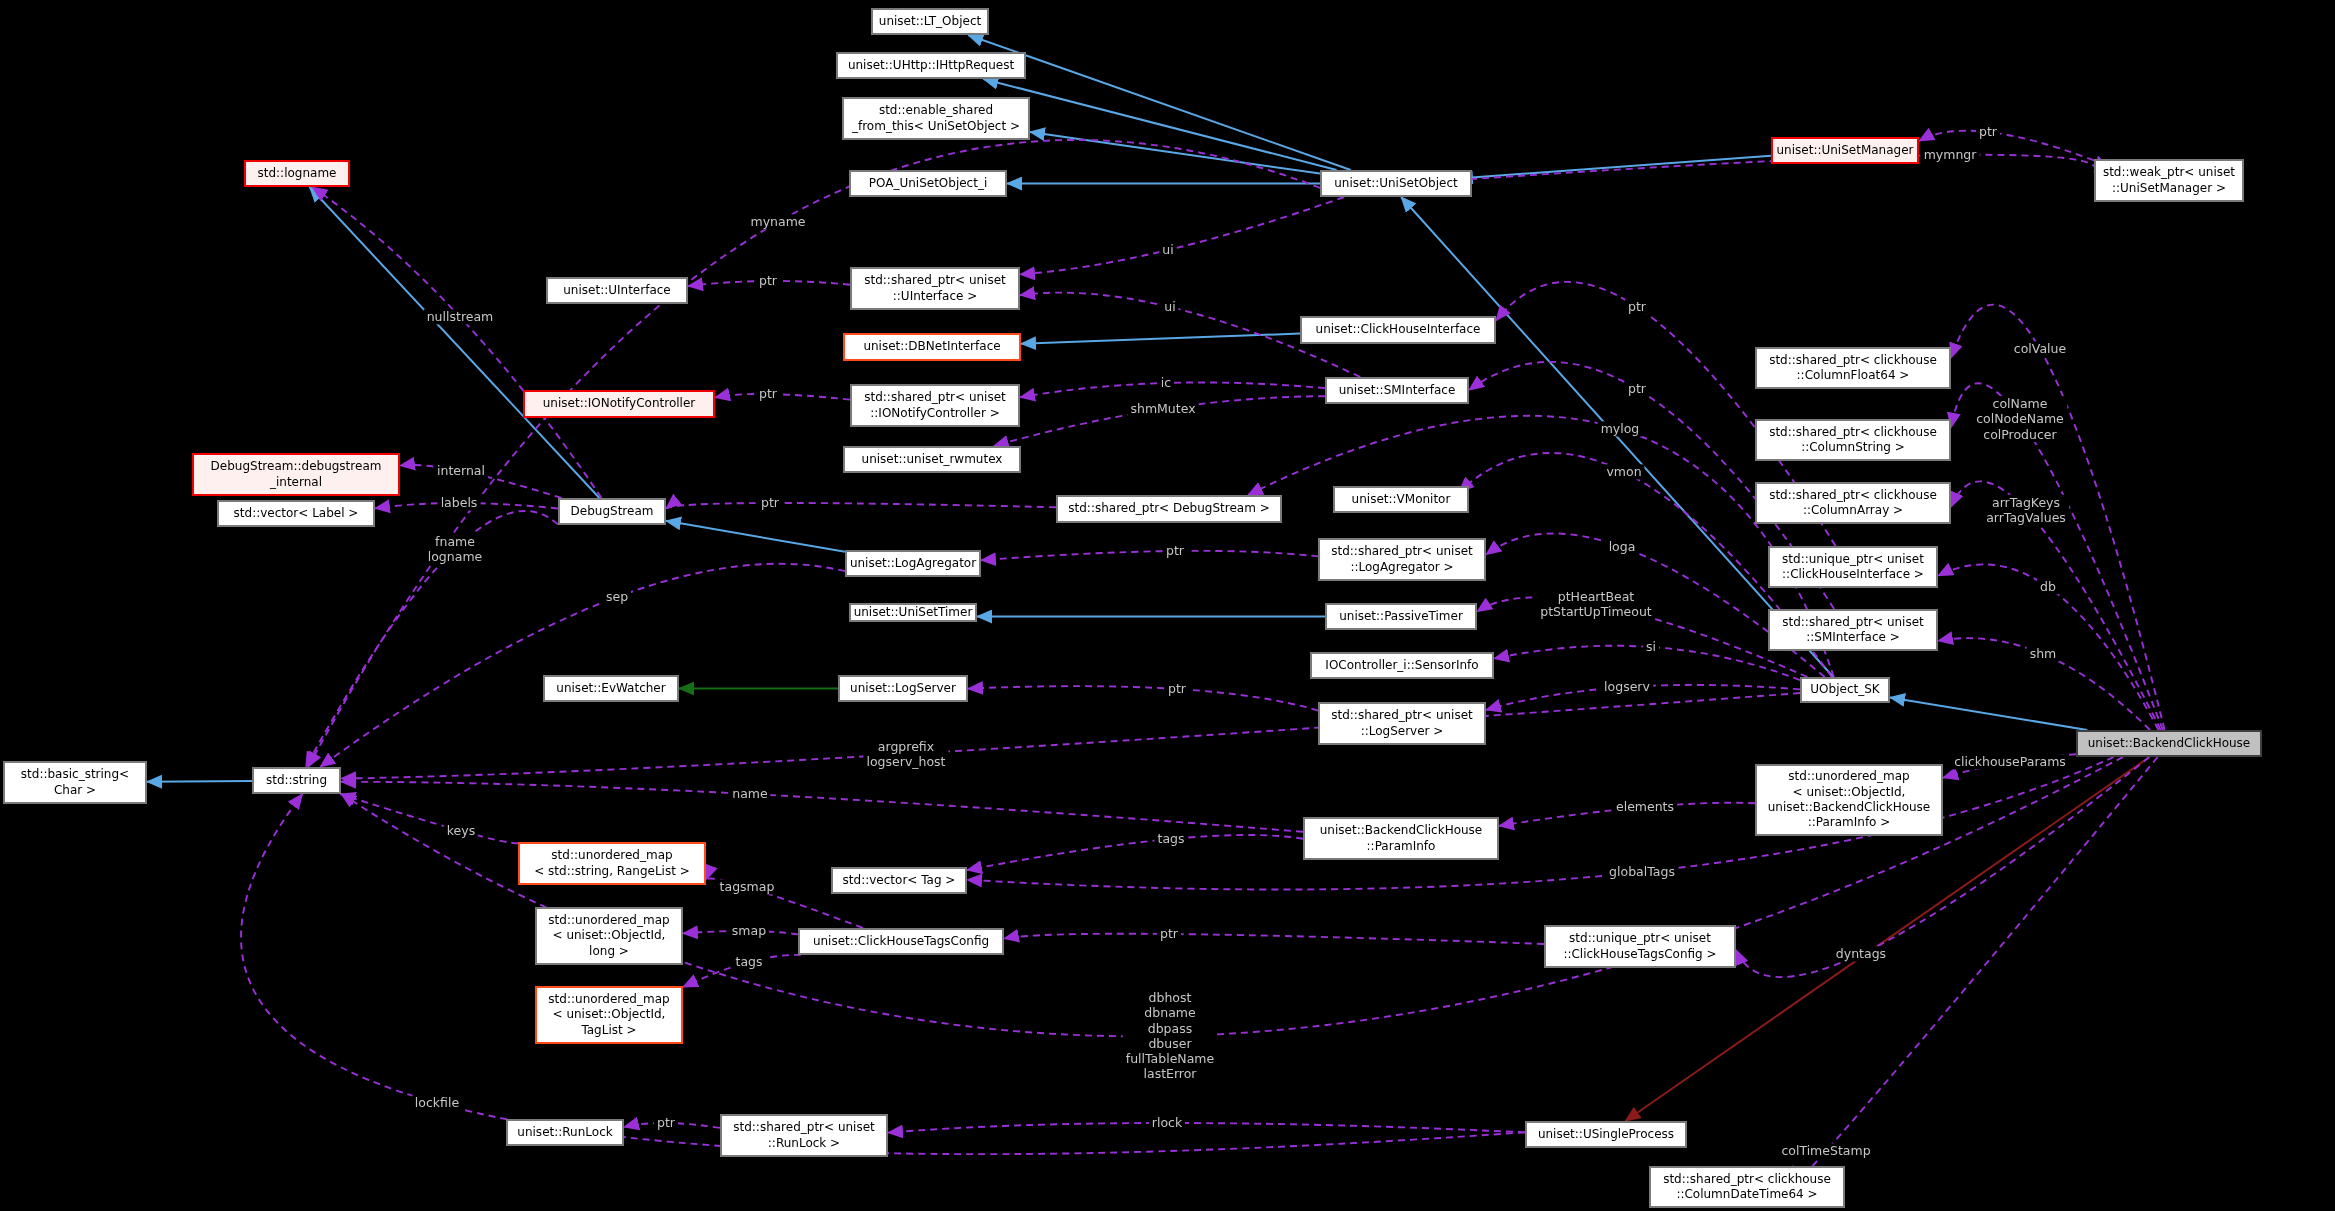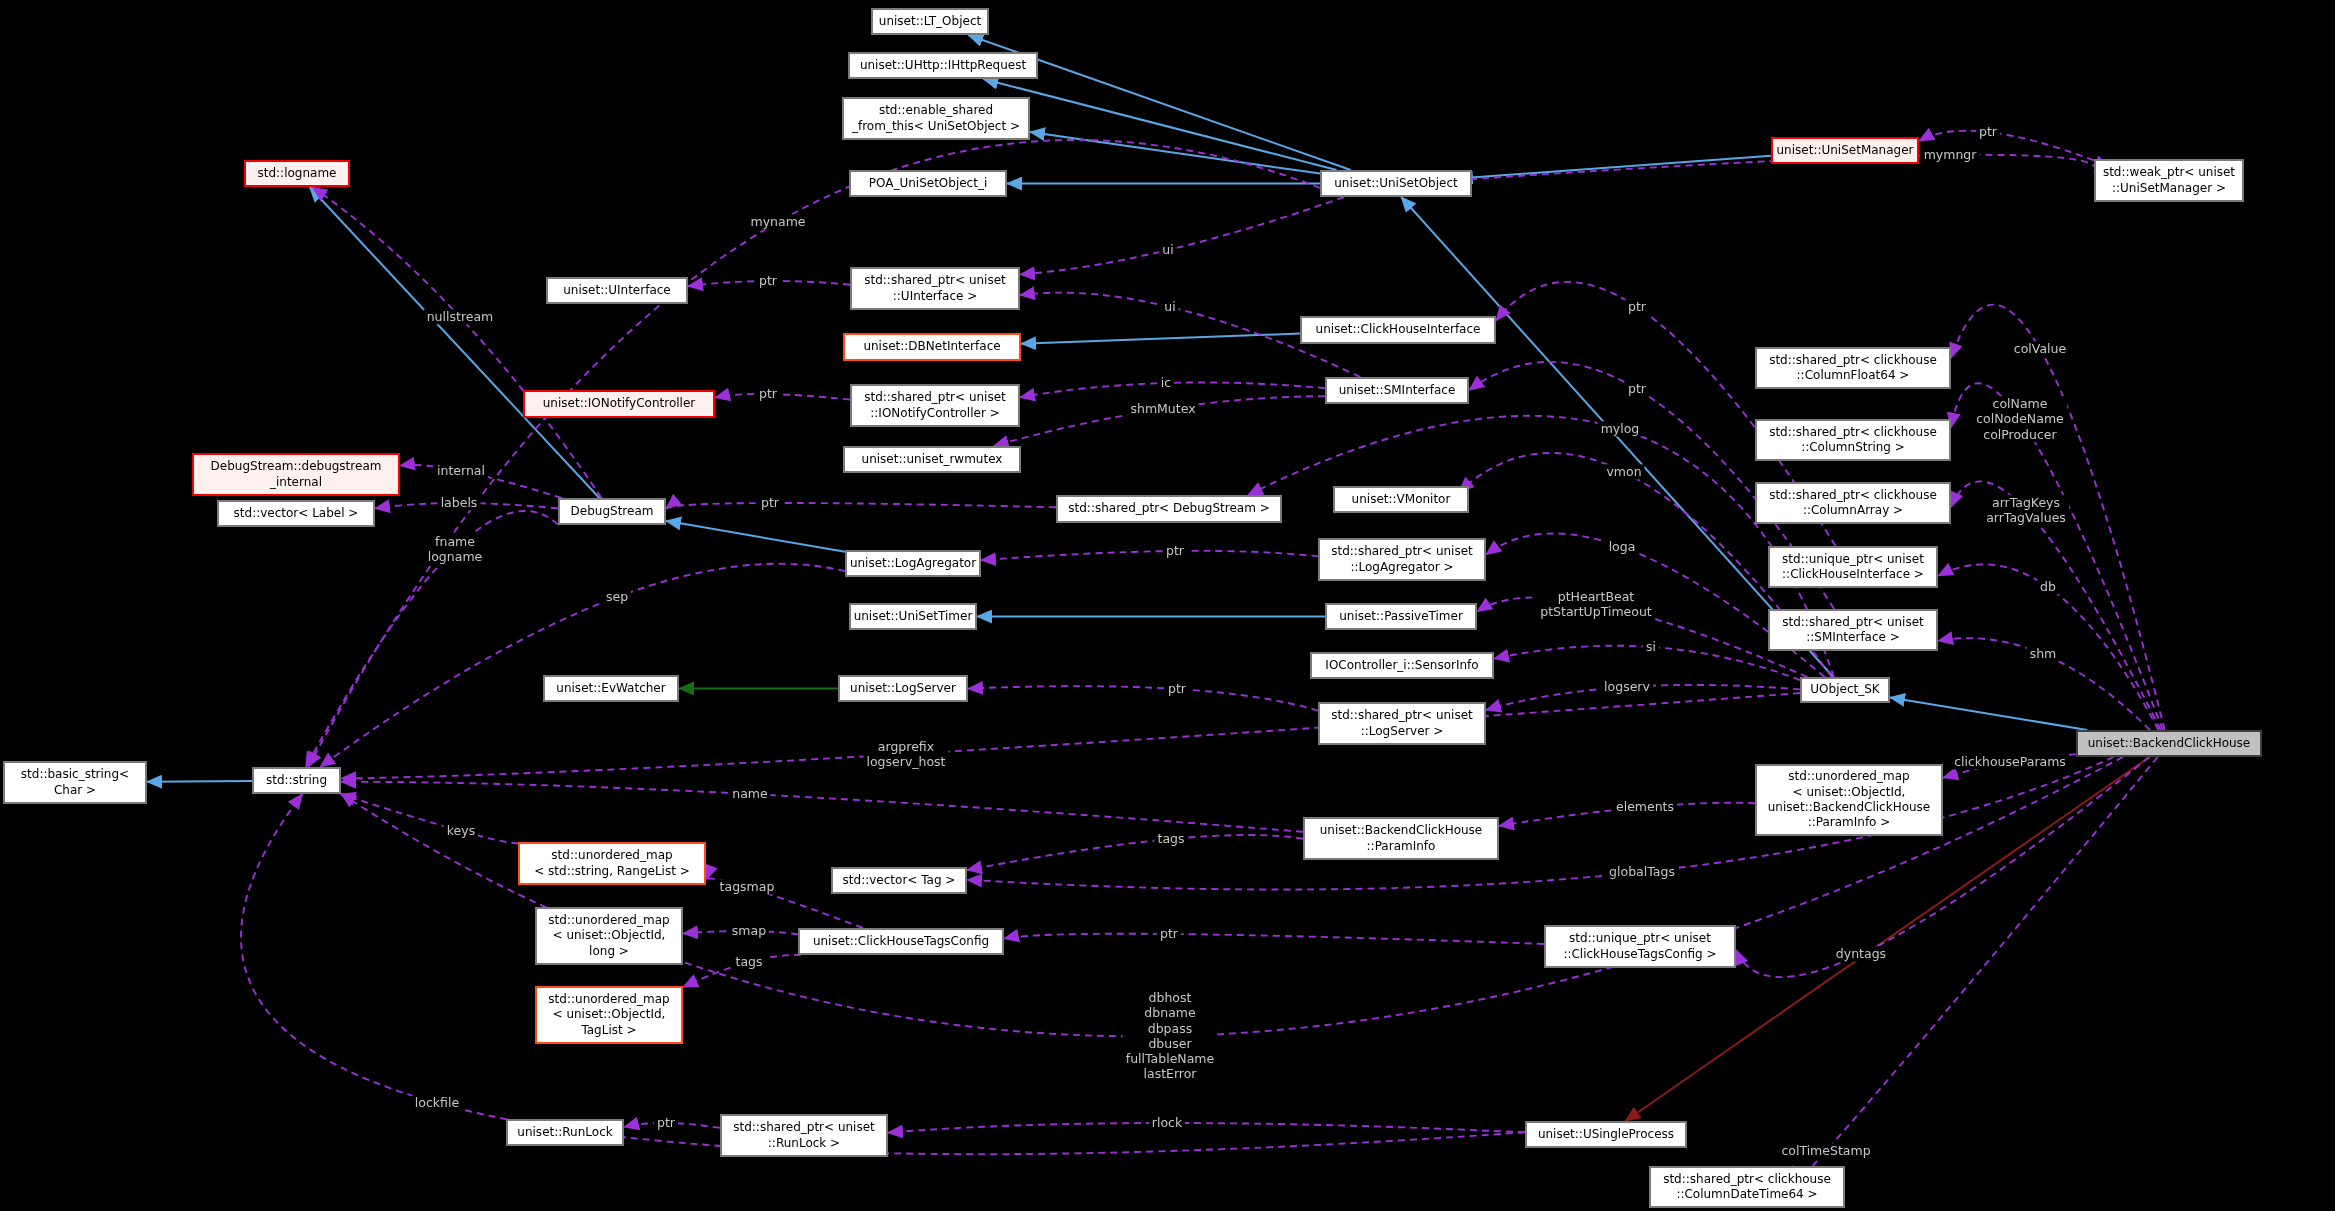--- a/index.html
+++ b/index.html
@@ -161,21 +161,21 @@
 dbname
 dbpass
 dbuser
 fullTableName
 lastError</div>
     <div class="edge-label" style="left: 437px; top: 1103px;">lockfile</div>
     <div class="edge-label" style="left: 666px; top: 1123px;">ptr</div>
     <div class="edge-label" style="left: 1167px; top: 1123px;">rlock</div>
     <div class="edge-label" style="left: 1826px; top: 1151px;">colTimeStamp</div>
     <div class="node normal" style="left: 871px; top: 8px; width: 118px; height: 27px;">uniset::LT_Object</div>
-    <div class="node normal" style="left: 836px; top: 52px; width: 190px; height: 27px; margin-left: 12px;">uniset::UHttp::IHttpRequest</div>
+    <div class="node normal" style="left: 836px; top: 52px; width: 190px; height: 27px;">uniset::UHttp::IHttpRequest</div>
     <div class="node normal" style="left: 842px; top: 97px; width: 188px; height: 43px;">std::enable_shared
 _from_this&lt; UniSetObject &gt;</div>
     <div class="node normal" style="left: 849px; top: 170px; width: 158px; height: 27px;">POA_UniSetObject_i</div>
     <div class="node normal" style="left: 1320px; top: 170px; width: 152px; height: 27px;">uniset::UniSetObject</div>
     <div class="node red" style="left: 1771px; top: 137px; width: 148px; height: 27px;">uniset::UniSetManager</div>
     <div class="node normal" style="left: 2094px; top: 159px; width: 150px; height: 43px;">std::weak_ptr&lt; uniset
 ::UniSetManager &gt;</div>
     <div class="node red" style="left: 244px; top: 160px; width: 106px; height: 27px;">std::logname</div>
     <div class="node normal" style="left: 546px; top: 277px; width: 142px; height: 27px;">uniset::UInterface</div>
     <div class="node normal" style="left: 850px; top: 267px; width: 170px; height: 43px;">std::shared_ptr&lt; uniset
@@ -189,21 +189,21 @@
     <div class="node normal" style="left: 843px; top: 446px; width: 178px; height: 27px;">uniset::uniset_rwmutex</div>
     <div class="node red" style="left: 192px; top: 453px; width: 208px; height: 43px;">DebugStream::debugstream
 _internal</div>
     <div class="node normal" style="left: 217px; top: 500px; width: 158px; height: 27px;">std::vector&lt; Label &gt;</div>
     <div class="node normal" style="left: 558px; top: 498px; width: 108px; height: 27px;">DebugStream</div>
     <div class="node normal" style="left: 1056px; top: 495px; width: 226px; height: 28px;">std::shared_ptr&lt; DebugStream &gt;</div>
     <div class="node normal" style="left: 1333px; top: 486px; width: 136px; height: 27px;">uniset::VMonitor</div>
     <div class="node normal" style="left: 845px; top: 550px; width: 136px; height: 27px;">uniset::LogAgregator</div>
     <div class="node normal" style="left: 1318px; top: 538px; width: 168px; height: 43px;">std::shared_ptr&lt; uniset
 ::LogAgregator &gt;</div>
-    <div class="node normal" style="left: 849px; top: 603px; width: 128px; height: 27px;">uniset::UniSetTimer</div>
+    <div class="node normal" style="left: 849px; top: 603px; width: 128px; height: 19px;">uniset::UniSetTimer</div>
     <div class="node normal" style="left: 1325px; top: 603px; width: 152px; height: 27px;">uniset::PassiveTimer</div>
     <div class="node normal" style="left: 543px; top: 675px; width: 136px; height: 27px;">uniset::EvWatcher</div>
     <div class="node normal" style="left: 838px; top: 675px; width: 130px; height: 27px;">uniset::LogServer</div>
     <div class="node normal" style="left: 1310px; top: 652px; width: 184px; height: 27px;">IOController_i::SensorInfo</div>
     <div class="node normal" style="left: 1318px; top: 702px; width: 168px; height: 43px;">std::shared_ptr&lt; uniset
 ::LogServer &gt;</div>
     <div class="node normal" style="left: 1800px; top: 677px; width: 90px; height: 26px;">UObject_SK</div>
     <div class="node normal" style="left: 3px; top: 761px; width: 144px; height: 43px;">std::basic_string&lt;
 Char &gt;</div>
     <div class="node normal" style="left: 252px; top: 767px; width: 89px; height: 27px;">std::string</div>

